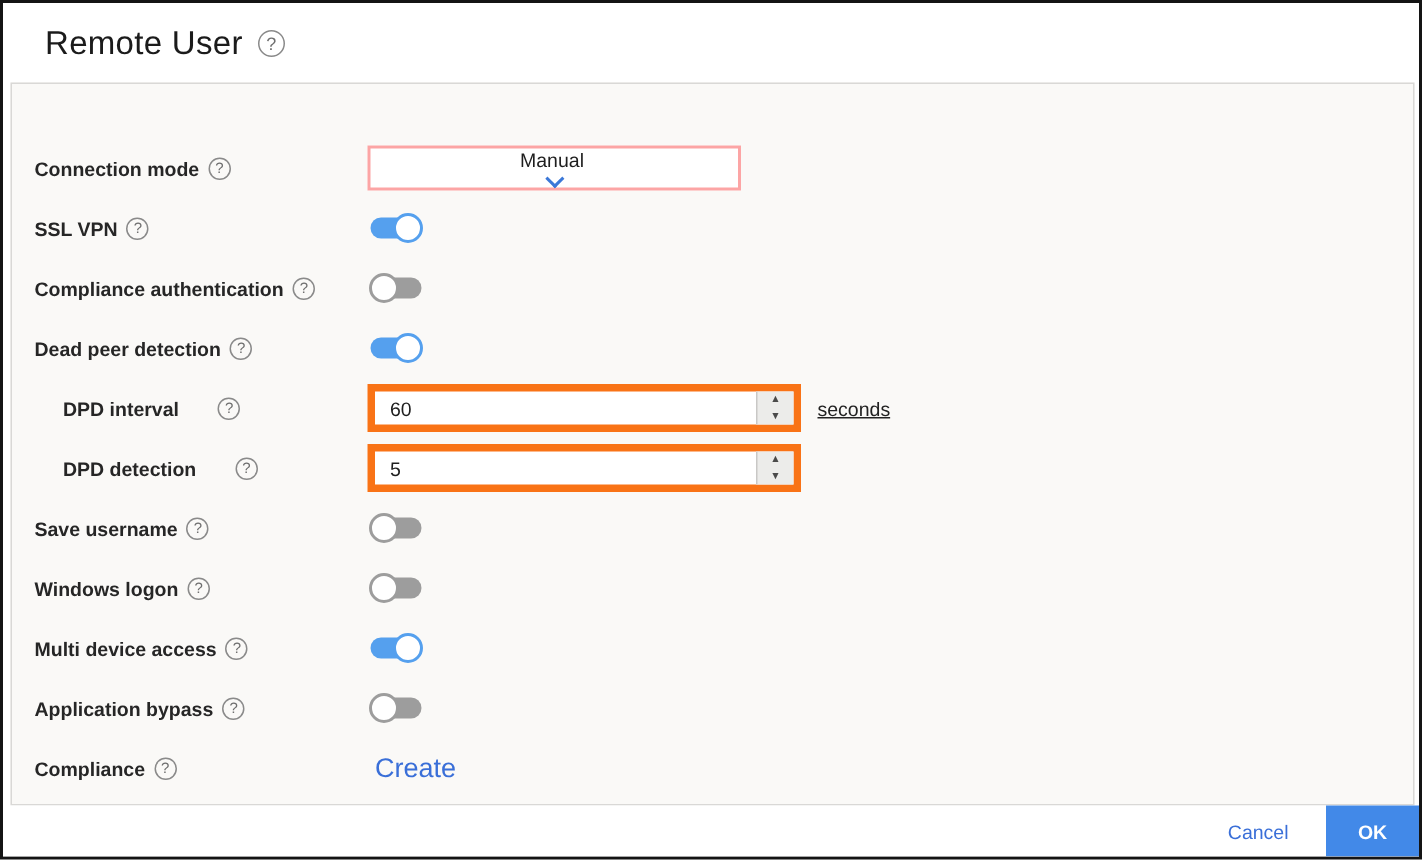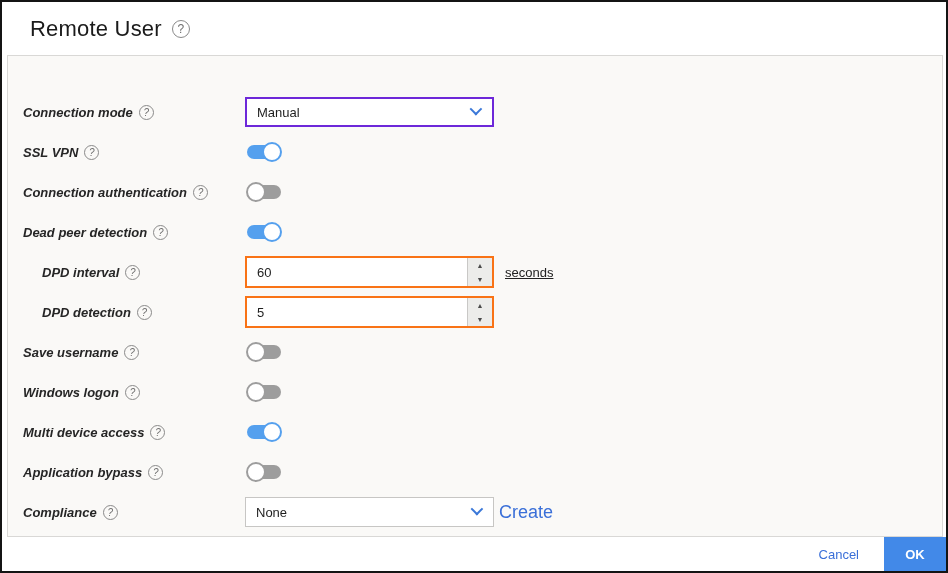--- a/index.html
+++ b/index.html
@@ -58,41 +58,40 @@
     height: 40px;
     display: flex;
     align-items: center;
     padding-left: 15px;
   }
   .label-cell {
     width: 222px;
     display: flex;
     align-items: center;
     flex: 0 0 auto;
-    font-style: italic;
-  }
-  .label-cell.indent { padding-left: 19px; }
+  }
+  .label-cell.indent { padding-left: 19px; gap: 20px; }
   .field-label {
     font-size: 13px;
     font-weight: 700;
     color: #262626;
   }
   .control-cell { display: flex; align-items: center; }
   
   .dropdown {
     width: 249px;
     height: 30px;
     background: #ffffff;
     display: flex;
     align-items: center;
     justify-content: space-between;
     padding: 0 13px 0 10px;
     cursor: pointer;
   }
-  .dropdown.focused { border: 2px solid #6d28d9; }
+  .dropdown.focused { border: 2px solid #fca5a5; flex-direction: column; }
   .dropdown.normal { border: 1px solid #c7c6c4; }
   .dropdown-value { font-size: 13px; color: #1e1e1e; }
   .chevron-down {
     width: 9px;
     height: 9px;
     border-right: 2px solid #3b78d8;
     border-bottom: 2px solid #3b78d8;
     transform: rotate(45deg) translateY(-2px);
     margin-top: -3px;
     flex: 0 0 auto;
@@ -113,23 +112,23 @@
     border-radius: 50%;
     background: #ffffff;
     top: -3px;
   }
   .toggle.on { background: #55a0ee; }
   .toggle.on .knob { right: -1px; border: 2px solid #55a0ee; }
   .toggle.off { background: #9d9d9d; }
   .toggle.off .knob { left: -1px; border: 2px solid #9d9d9d; }
   
   .num-field {
-    width: 249px;
+    width: 289px;
     height: 32px;
-    border: 2px solid #f97316;
+    border: 5px solid #f97316;
     background: #ffffff;
     display: flex;
     align-items: stretch;
   }
   .num-input {
     flex: 1;
     border: none;
     outline: none;
     padding-left: 10px;
     font-size: 13px;
@@ -231,21 +230,21 @@
     </div>
     <div class="control-cell">
       <div class="toggle on">
         <span class="knob"></span>
       </div>
     </div>
   </div>
 
   <div class="form-row">
     <div class="label-cell">
-      <span class="field-label">Connection authentication</span>
+      <span class="field-label">Compliance authentication</span>
       <span class="help-icon">?</span>
     </div>
     <div class="control-cell">
       <div class="toggle off">
         <span class="knob"></span>
       </div>
     </div>
   </div>
 
   <div class="form-row">
@@ -340,24 +339,20 @@
       </div>
     </div>
   </div>
 
   <div class="form-row">
     <div class="label-cell">
       <span class="field-label">Compliance</span>
       <span class="help-icon">?</span>
     </div>
     <div class="control-cell">
-      <div class="dropdown normal">
-        <span class="dropdown-value">None</span>
-        <span class="chevron-down"></span>
-      </div>
       <a class="create-link">Create</a>
     </div>
   </div>
 
 </div>
 
 <div class="dialog-footer">
   <span class="cancel-link">Cancel</span>
   <button class="ok-button">OK</button>
 </div>

